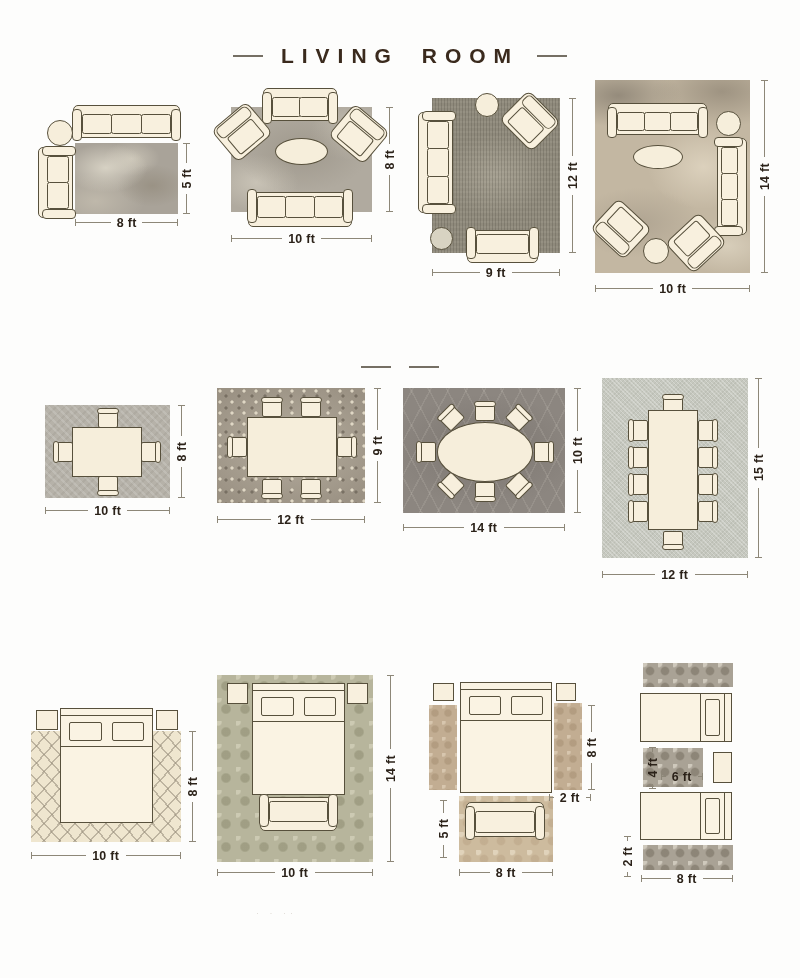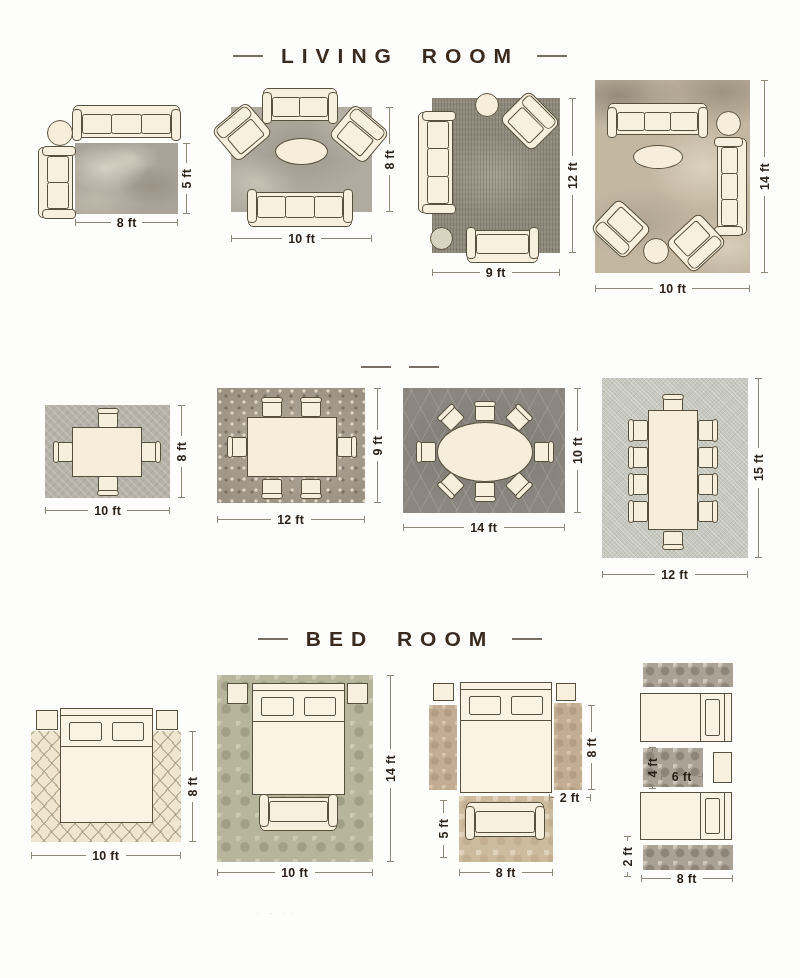--- a/index.html
+++ b/index.html
@@ -442,25 +442,20 @@
         <span class="dt">15 ft</span>
         <i class="dl r"></i>
     </div>
     <div class="dim h" style="left:10px;top:199px;width:146px">
       <i class="dl l"></i>
         <span class="dt">12 ft</span>
         <i class="dl r"></i>
     </div>
   </div>
 
-  <div class="header" style="top:627px">
-    <i class="hdash"></i>
-    <span class="htitle">BED ROOM</span>
-    <i class="hdash"></i>
-  </div>
 
   <div class="layout" style="left:22px;top:695px;width:190px;height:175px">
     <div class="rug rug-b1" style="left:9px;top:36px;width:150px;height:111px"></div>
     <div class="nstand" style="left:14px;top:15px;width:22px;height:20px"></div>
     <div class="nstand" style="left:134px;top:15px;width:22px;height:20px"></div>
     <div class="bed" style="left:38px;top:13px;width:93px;height:115px">
       <i class="bhead"></i>
       <span class="bpillows">
           <i class="pillow"></i>
           <i class="pillow"></i>

